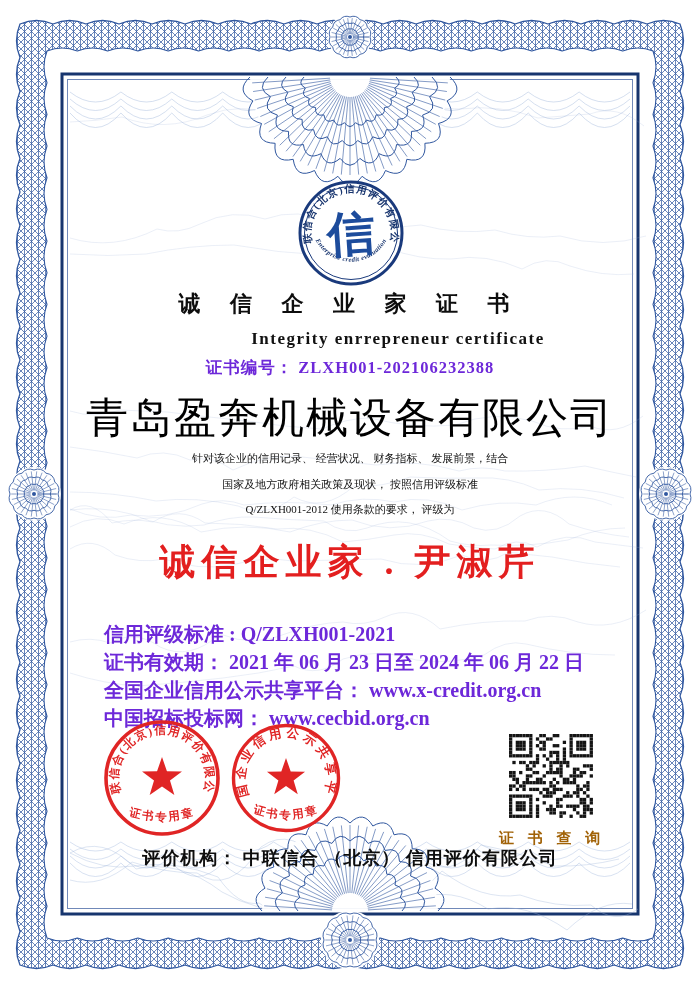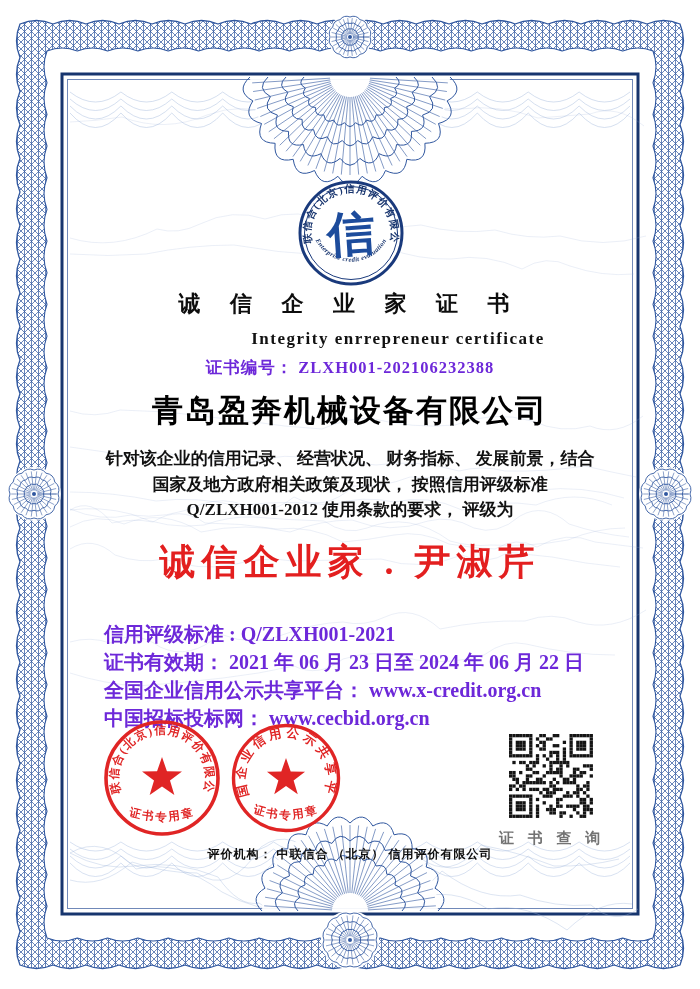--- a/index.html
+++ b/index.html
@@ -6,26 +6,26 @@
   #cert{position:relative;width:700px;height:989px;background:#ffffff;overflow:hidden;
         font-family:"Liberation Serif","DejaVu Serif",serif;}
   .abs{position:absolute;}
   #deco{left:0;top:0;z-index:0;}
   .layer{z-index:2;}
   .center{left:0;width:700px;text-align:center;}
   .cjk-serif{font-family:"Liberation Serif","DejaVu Serif",serif;}
   #title{top:289px;font-size:22px;font-weight:900;color:#0d0d0d;letter-spacing:12px;}
   #subtitle{top:329px;font-size:17px;font-weight:bold;color:#111;letter-spacing:1.5px;padding-left:48px;}
   #certno{top:357px;font-size:16.5px;font-weight:bold;color:#6d28d9;letter-spacing:1px;}
-  #company{top:390px;font-size:31px;font-weight:700;color:#000;letter-spacing:2px;}
-  #para{top:446px;font-size:17px;font-weight:bold;color:#111;line-height:25.5px;}
+  #company{top:390px;font-size:42px;font-weight:400;color:#000;letter-spacing:2px;}
+  #para{top:446px;font-size:11px;font-weight:normal;color:#111;line-height:25.5px;}
   #award{top:538px;font-size:36px;font-weight:900;letter-spacing:6px;}
   #infoblock{left:104px;top:620px;width:500px;font-size:20px;font-weight:bold;color:#6d28d9;line-height:28px;text-align:left;}
-  #qr-caption{left:496px;top:829px;width:112px;text-align:center;font-size:15px;font-weight:bold;color:#737373;letter-spacing:5px;}
-  #agency{top:846px;font-size:12px;font-weight:bold;color:#0d0d0d;letter-spacing:1px;}
+  #qr-caption{left:496px;top:829px;width:112px;text-align:center;font-size:15px;font-weight:bold;color:#a16207;letter-spacing:5px;}
+  #agency{top:846px;font-size:18px;font-weight:bold;color:#0d0d0d;letter-spacing:1px;}
   svg text{font-family:"Liberation Serif","DejaVu Serif",serif;}
 </style>
 </head>
 <body>
 
 <div id="cert">
 
   <svg id="deco" class="abs" width="700" height="989" viewBox="0 0 700 989">
       <defs>
         <pattern id="lat" width="7" height="7" patternUnits="userSpaceOnUse">

